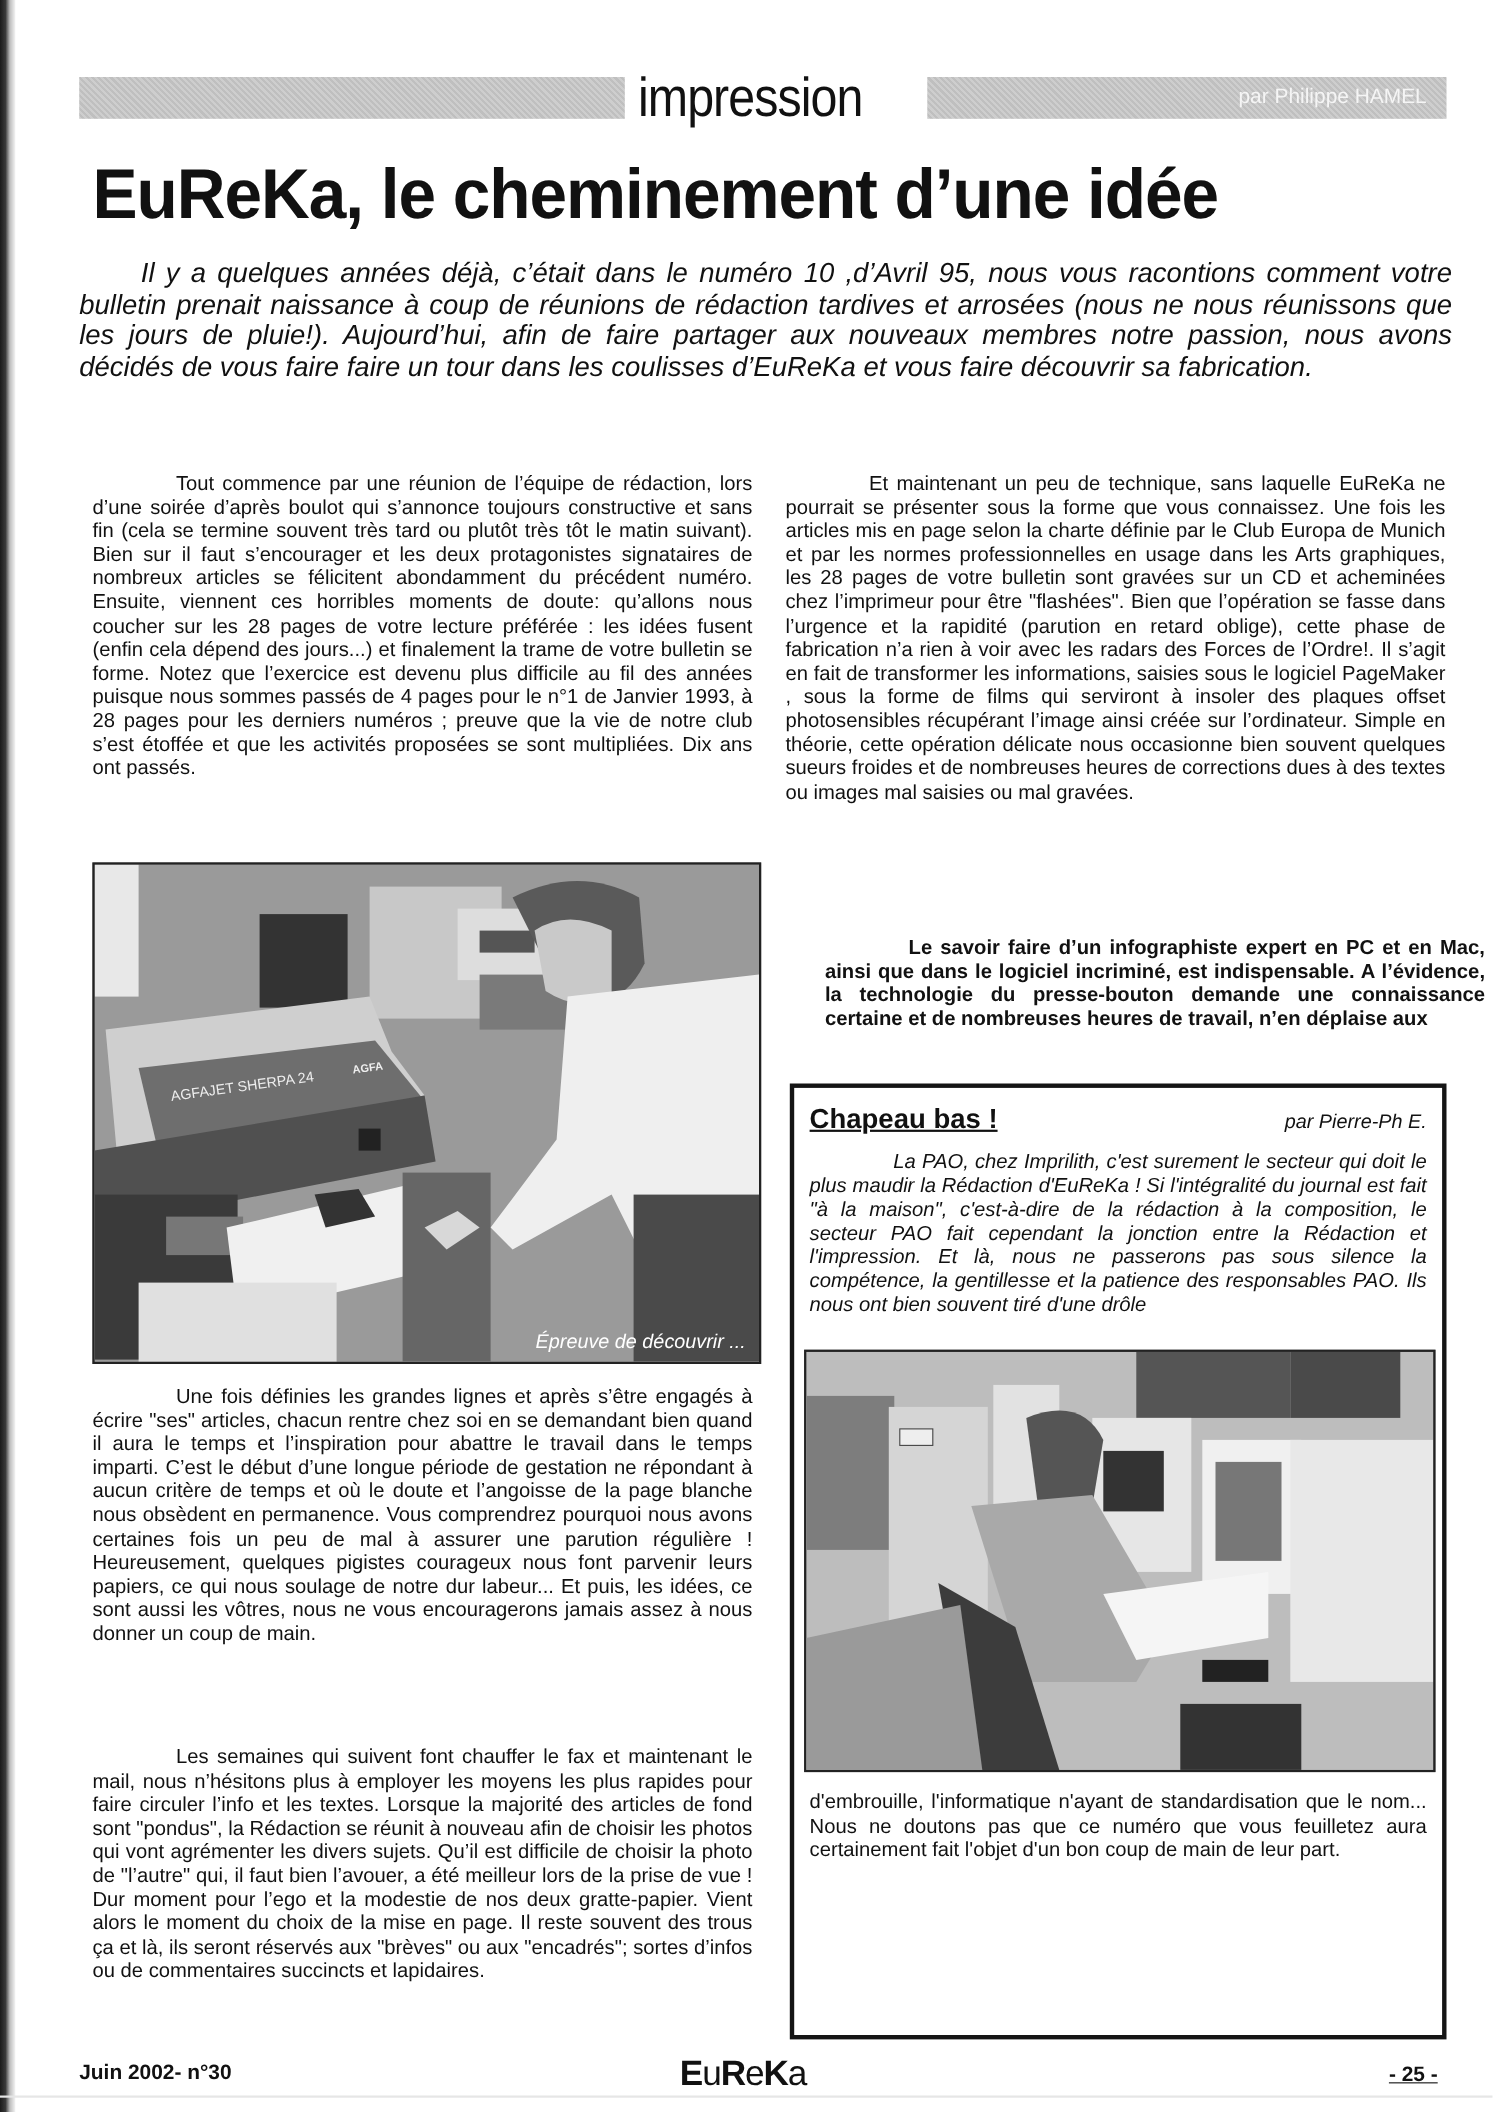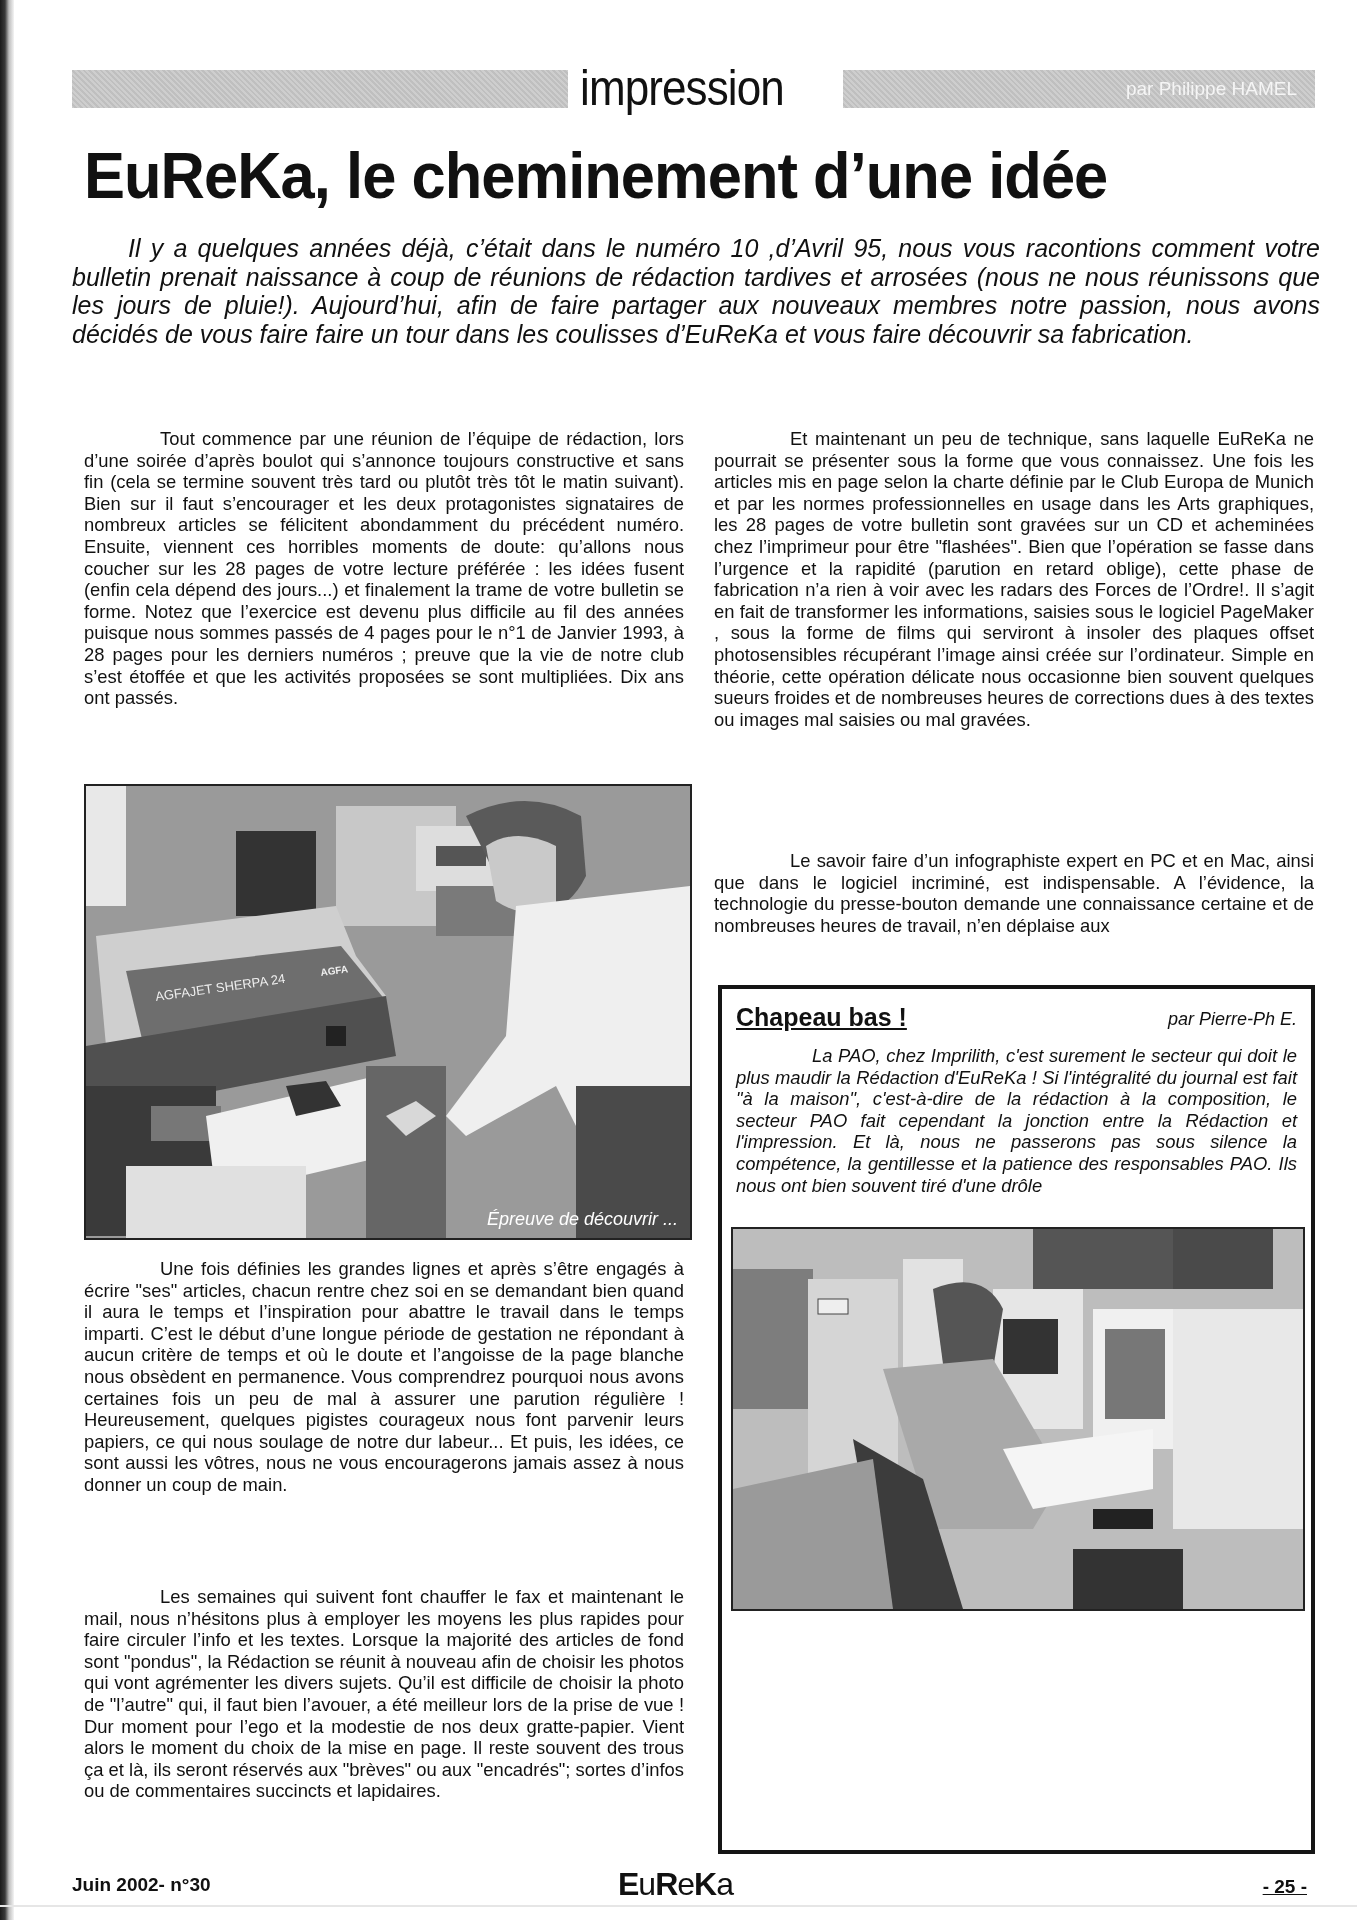--- a/index.html
+++ b/index.html
@@ -21,21 +21,21 @@
       letter-spacing: -1px; line-height: 76px; transform: scaleX(0.96); transform-origin: left top; margin: 0; }
     .lead { position: absolute; left: 72px; top: 234px; width: 1248px; font-style: italic;
       font-size: 25px; line-height: 28.5px; text-align: justify; text-align-last: left; margin: 0; }
     .lead::first-line { }
     .col { position: absolute; font-size: 18.4px; line-height: 21.6px; text-align: justify; margin: 0; }
     .col p { margin: 0; text-indent: 76px; text-align: justify; }
     #col-left-1 { left: 84px; top: 428px; width: 600px; }
     #col-left-2 { left: 84px; top: 1258px; width: 600px; }
     #col-left-3 { left: 84px; top: 1586px; width: 600px; }
     #col-right-1 { left: 714px; top: 428px; width: 600px; }
-    #col-right-2 { left: 714px; top: 850px; width: 600px; }
+    #col-right-2 { left: 750px; top: 850px; width: 600px; font-weight: bold; }
     .photo { position: absolute; border: 2px solid #222; overflow: hidden; background: #8a8a8a; }
     #photo-printer { left: 84px; top: 784px; width: 604px; height: 452px; }
     #photo-pao { left: 731px; top: 1227px; width: 570px; height: 380px; }
     .photo svg { display: block; width: 100%; height: 100%; }
     .photo-caption { position: absolute; right: 12px; bottom: 8px; color: #fff; font-style: italic; font-size: 18px; }
     .sidebar-box { position: absolute; left: 718px; top: 985px; width: 589px; height: 861px;
       border: 4px solid #151515; background: #fff; }
     .box-title { position: absolute; left: 14px; top: 14px; font-size: 25px; font-weight: bold; margin: 0; text-decoration: underline; }
     .box-author { position: absolute; right: 14px; top: 20px; font-size: 18px; font-style: italic; }
     .box-text { position: absolute; left: 14px; width: 561px; font-size: 18.4px; line-height: 21.6px; margin: 0; text-align: justify; }
@@ -112,20 +112,23 @@
 <div class="col" id="col-right-2">
   <p>Le savoir faire d’un infographiste expert en PC et en Mac, ainsi que dans le logiciel incriminé, est indispensable.  A l’évidence, la technologie du presse-bouton demande une connaissance certaine et de nombreuses heures de travail, n’en déplaise aux</p>
 </div>
 
 <div class="sidebar-box">
   <h2 class="box-title">Chapeau bas !</h2>
   <div class="box-author">par Pierre-Ph E.</div>
   <div class="box-text" id="box-text-1">
     <p>La PAO, chez Imprilith, c'est surement le secteur qui doit le plus maudir la Rédaction d'EuReKa ! Si l'intégralité du journal est fait "à la maison", c'est-à-dire de la rédaction à la composition, le secteur PAO fait cependant la jonction entre la Rédaction et l'impression. Et là, nous ne passerons pas sous silence la compétence, la gentillesse et la patience des responsables PAO. Ils nous ont bien souvent tiré d'une drôle</p>
   </div>
+  <div class="box-text" id="box-text-2">
+    <p style="text-indent:0">d'embrouille, l'informatique n'ayant de standardisation que le nom...  Nous ne doutons pas que ce numéro que vous feuilletez aura certainement fait l'objet d'un bon coup de main de leur part.</p>
+  </div>
 </div>
 
 <div class="photo" id="photo-pao">
   <svg viewBox="0 0 570 380" preserveAspectRatio="none">
     <rect x="0" y="0" width="570" height="380" fill="#bdbdbd"></rect>
     <rect x="0" y="40" width="80" height="140" fill="#7d7d7d"></rect>
     <rect x="75" y="50" width="90" height="200" fill="#d5d5d5"></rect>
     <rect x="85" y="70" width="30" height="15" fill="#eee" stroke="#444"></rect>
     <rect x="170" y="30" width="60" height="140" fill="#e2e2e2"></rect>
     <rect x="300" y="0" width="140" height="60" fill="#555"></rect>

